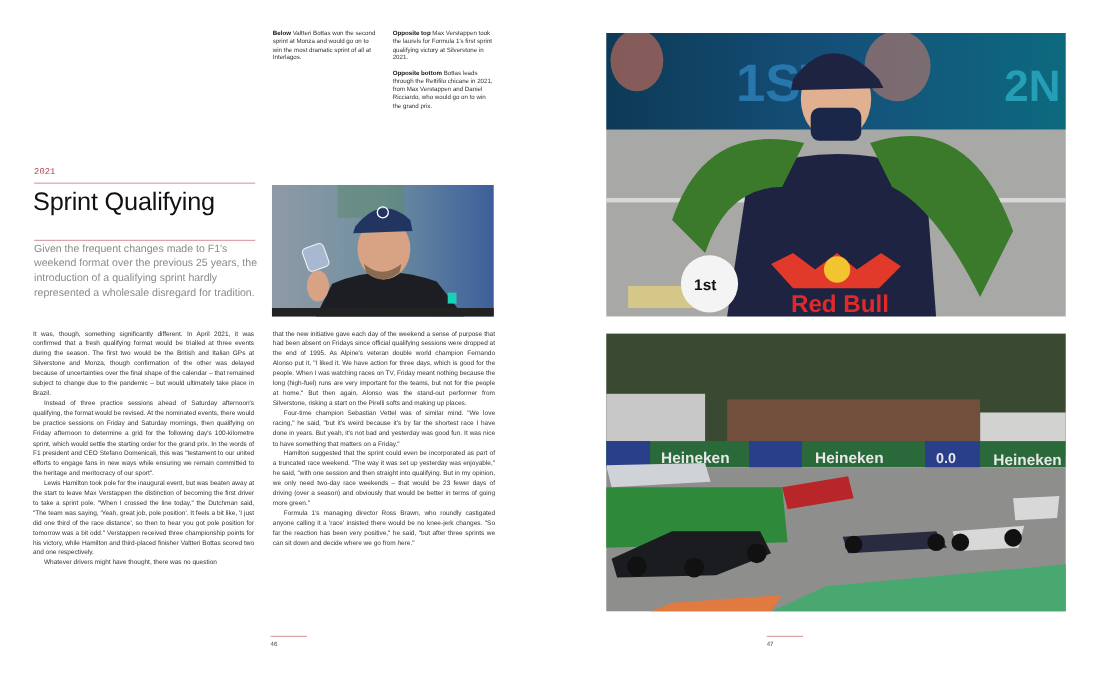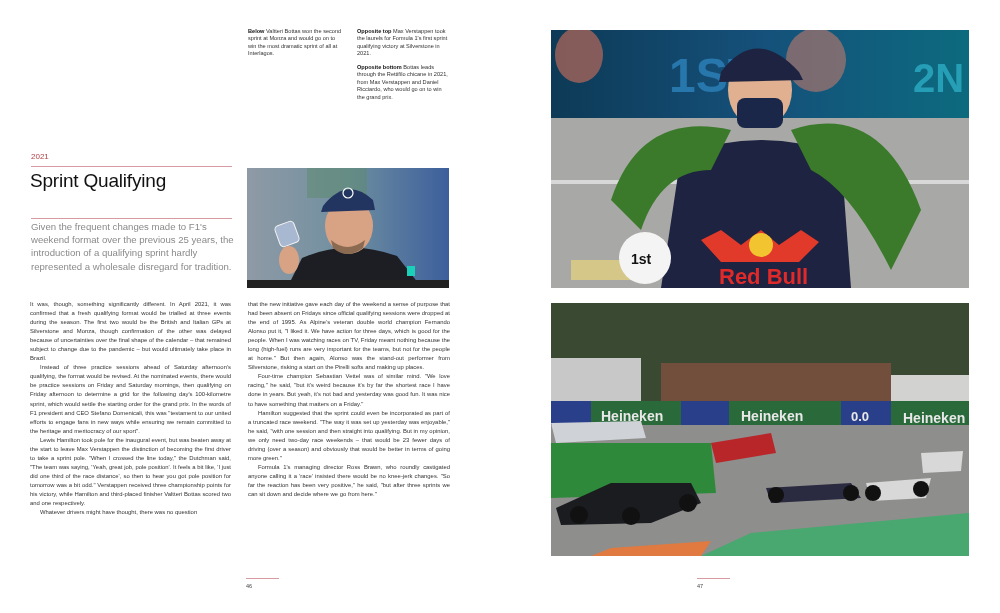--- a/index.html
+++ b/index.html
@@ -1,23 +1,23 @@
 <!DOCTYPE html>
 <html><head>
 <meta charset="utf-8">
 <style>
   html, body { margin:0; padding:0; }
   body { width:1000px; height:613px; background:#fff; position:relative; overflow:hidden;
          font-family:"Liberation Sans", sans-serif; color:#222; }
   .abs { position:absolute; }
   .caption { font-size:5.6px; line-height:7.4px; color:#333; }
   .caption b { font-weight:bold; color:#111; }
-  .year { left:31px; top:152px; font-size:8px; color:#b0404a; }
+  .year { left:31px; top:152px; font-size:8px; color:#b0404a;font-family:Liberation Mono, monospace; }
   .rule { height:1px; background:#d79aa2; }
-  .title { left:30px; top:170px; font-size:19px; color:#111; letter-spacing:-0.2px; }
+  .title { left:30px; top:170px; font-size:23px; color:#111; letter-spacing:-0.2px; }
   .standfirst { left:31px; top:220px; width:205px; font-size:9.6px; line-height:13.2px; color:#8a8a8a; }
   .body-col { font-size:5.9px; line-height:9.05px; color:#333; text-align:justify; }
   .body-col p { margin:0; }
   .body-col p.ind { text-indent:10px; }
   .photo { overflow:hidden; }
   .folio { font-size:5.5px; color:#444; }
 </style>
 </head>
 <body>
 

